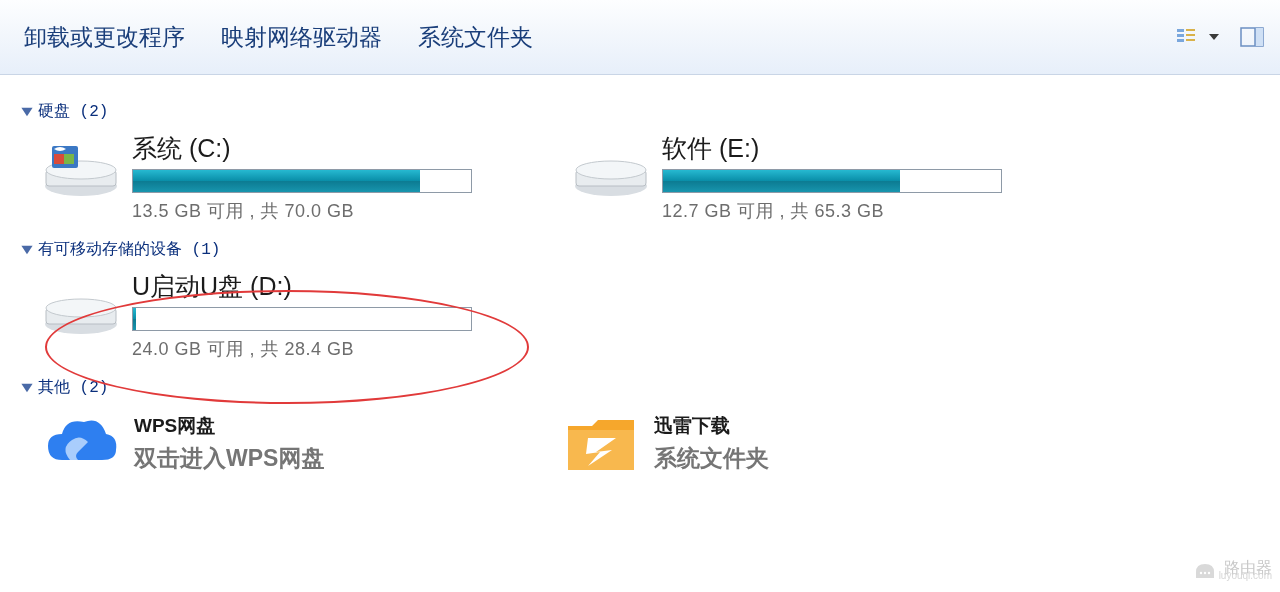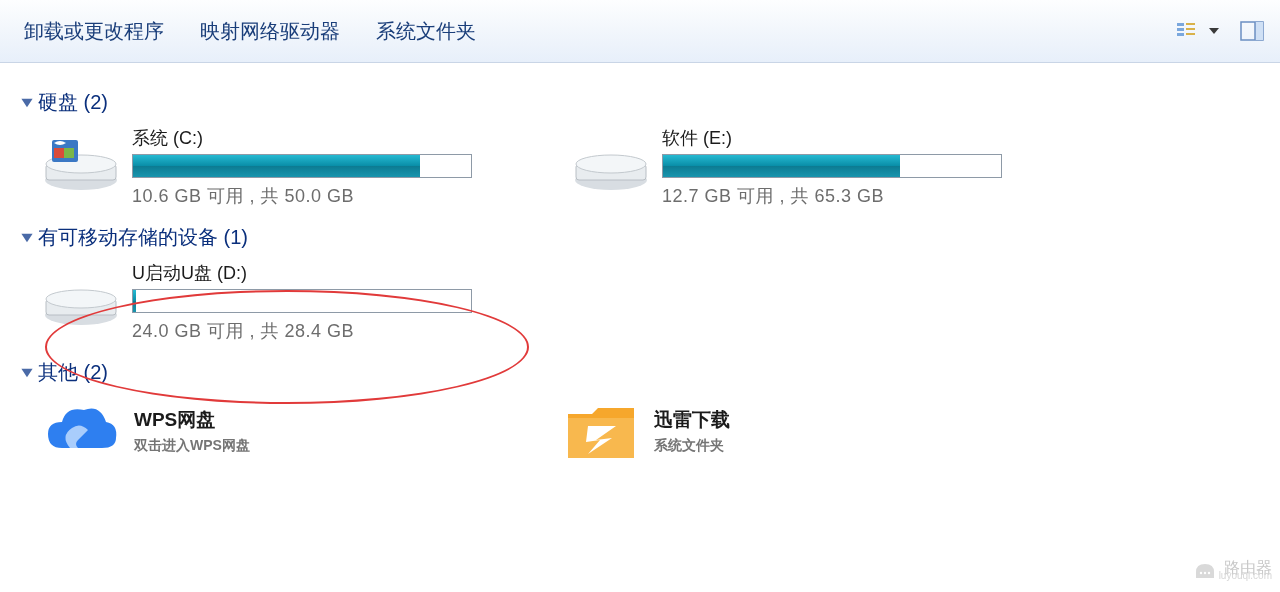--- a/index.html
+++ b/index.html
@@ -1,39 +1,39 @@
 <!DOCTYPE html>
 <html><head>
 <meta charset="utf-8">
 <style>
   html,body{margin:0;padding:0;font-family:"Microsoft YaHei","Segoe UI",Tahoma,sans-serif;background:#fff;color:#222;}
   .window{width:1280px;height:592px;position:relative;background:#fff;overflow:hidden;}
   
-  .toolbar{height:42px;background:linear-gradient(to bottom,#fdfeff 0%,#f3f7fc 45%,#e7effa 100%);border-bottom:1px solid #c9d5e6;display:flex;align-items:center;padding:10px 6px;font-size:20px;color:#1a3e7a;}
+  .toolbar{height:42px;background:linear-gradient(to bottom,#fdfeff 0%,#f3f7fc 45%,#e7effa 100%);border-bottom:1px solid #c9d5e6;display:flex;align-items:center;padding:16px 6px;font-size:23px;color:#1a3e7a;}
   .tb-item{padding:0 18px;height:42px;display:flex;align-items:center;}
   .tb-spacer{flex:1;}
   .tb-right{display:flex;align-items:center;gap:2px;padding-right:6px;}
   .tb-icon{width:30px;height:30px;display:flex;align-items:center;justify-content:center;border:1px solid transparent;border-radius:2px;}
   
   .content{padding:10px 18px 0 18px;overflow:auto;height:calc(100% - 42px);box-sizing:border-box;}
-  .group-header{display:flex;align-items:center;color:#0a2f7c;font-size:20px;margin:16px 0 10px 2px;}
+  .group-header{display:flex;align-items:center;color:#0a2f7c;font-size:16px;margin:16px 0 10px 2px;font-family:Liberation Mono, monospace;}
   .group-header .arrow{width:14px;height:14px;margin-right:4px;}
   .drive-row{display:flex;gap:70px;padding-left:24px;flex-wrap:wrap;}
   .drive{display:flex;align-items:flex-start;gap:12px;width:460px;}
   .drive-icon{width:78px;height:58px;flex:none;margin-top:8px;}
   .drive-text{flex:1;}
-  .drive-name{font-size:18px;color:#1b1b1b;margin-bottom:4px;}
+  .drive-name{font-size:25px;color:#1b1b1b;margin-bottom:4px;}
   .bar{width:338px;height:22px;border:1px solid #8e9aa7;background:#fff;position:relative;}
   .bar-fill{height:100%;background:linear-gradient(to bottom,#26b9d1 0%,#0a8fa9 48%,#0c7a91 49%,#1895ae 100%);}
   .drive-stats{font-size:18px;color:#6d6d6d;margin-top:6px;letter-spacing:.5px;}
   .other-row{display:flex;gap:80px;padding-left:24px;}
   .other-item{display:flex;align-items:center;gap:14px;width:440px;font-weight:bold;}
   .other-icon{width:78px;height:70px;flex:none;}
   .other-name{font-size:19px;color:#1b1b1b;}
-  .other-sub{font-size:14px;color:#757575;margin-top:4px;}
+  .other-sub{font-size:23px;color:#757575;margin-top:4px;}
   
   .highlight-ellipse{position:absolute;border:2px solid #e13a3a;border-radius:50%;width:480px;height:110px;left:45px;top:290px;pointer-events:none;}
   
   .watermark{position:absolute;right:8px;bottom:12px;display:flex;align-items:center;gap:6px;color:#c8c8c8;font-size:16px;margin-top:23px;}
   .watermark .sub{position:absolute;right:0;bottom:-2px;font-size:10px;color:#d6d6d6;}
 </style>
 </head>
 <body>
 
 <div class="window">
@@ -90,21 +90,21 @@
           <rect x="10" y="6" width="26" height="22" rx="2" fill="#3b78c4"></rect>
           <path d="M12 9 Q18 5 24 9 Q18 13 12 9" fill="#fff"></path>
           <rect x="12" y="14" width="10" height="10" fill="#d94b3a"></rect>
             <rect x="22" y="14" width="10" height="10" fill="#7ab648"></rect>
         </svg>
         <div class="drive-text">
           <div class="drive-name">系统 (C:)</div>
           <div class="bar">
               <div class="bar-fill" style="width:85%"></div>
             </div>
-          <div class="drive-stats">10.6 GB 可用 , 共 50.0 GB</div>
+          <div class="drive-stats">13.5 GB 可用 , 共 70.0 GB</div>
         </div>
       </div>
 
       <div class="drive">
         <svg class="drive-icon" viewBox="0 0 78 58">
           <ellipse cx="39" cy="46" rx="36" ry="10" fill="#d8dde2"></ellipse>
           <rect x="4" y="30" width="70" height="16" rx="3" fill="#e8ecef" stroke="#b8bec4"></rect>
           <ellipse cx="39" cy="30" rx="35" ry="9" fill="#f3f6f8" stroke="#c3c9ce"></ellipse>
         </svg>
         <div class="drive-text">

